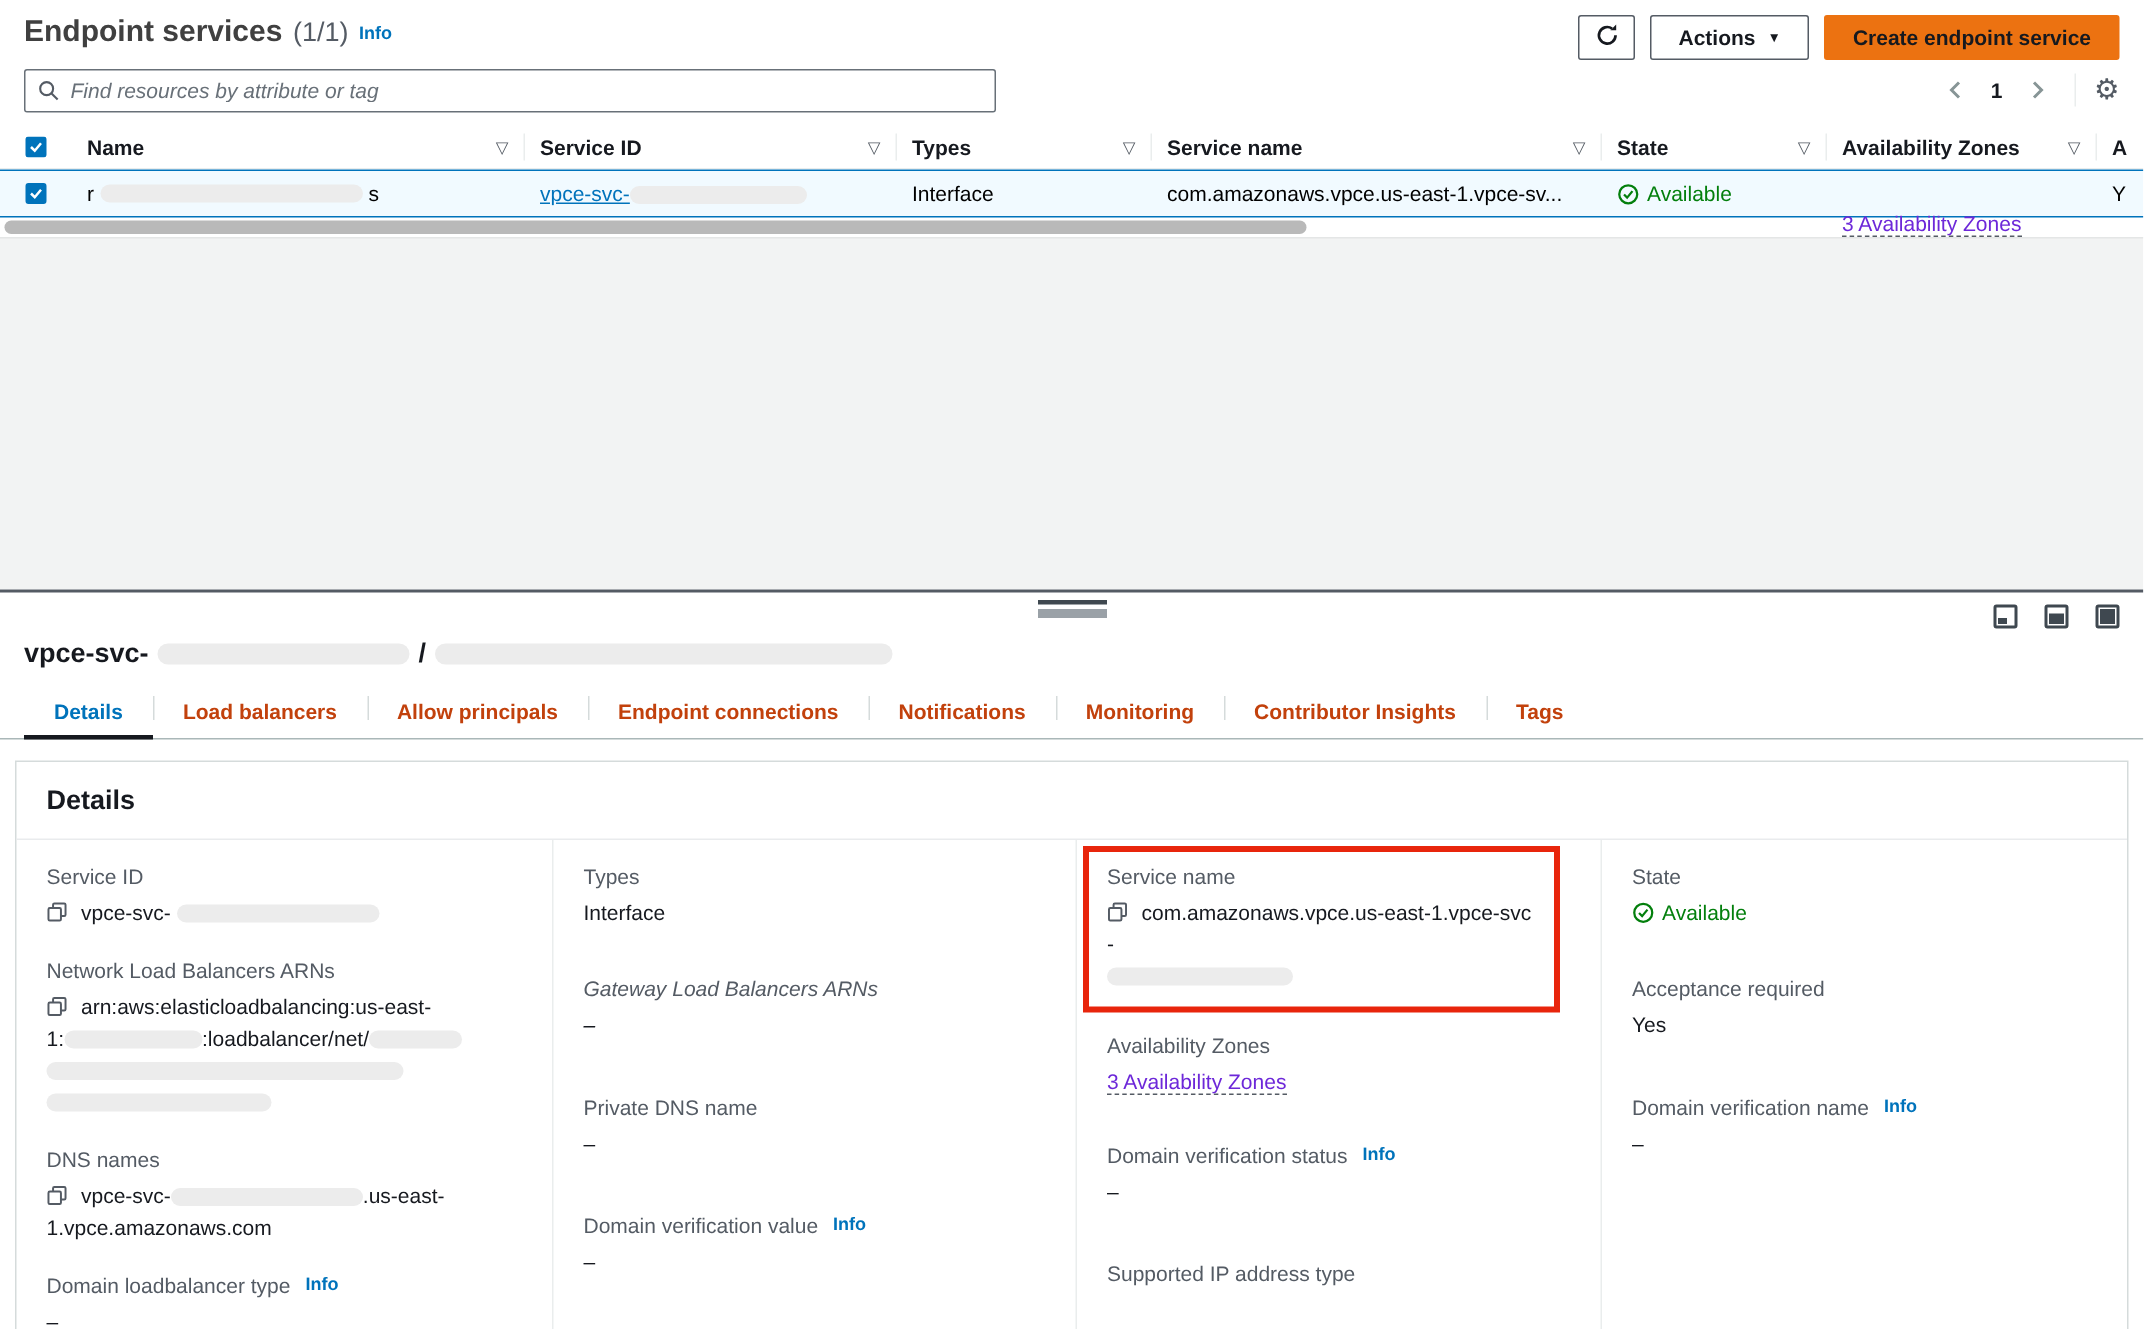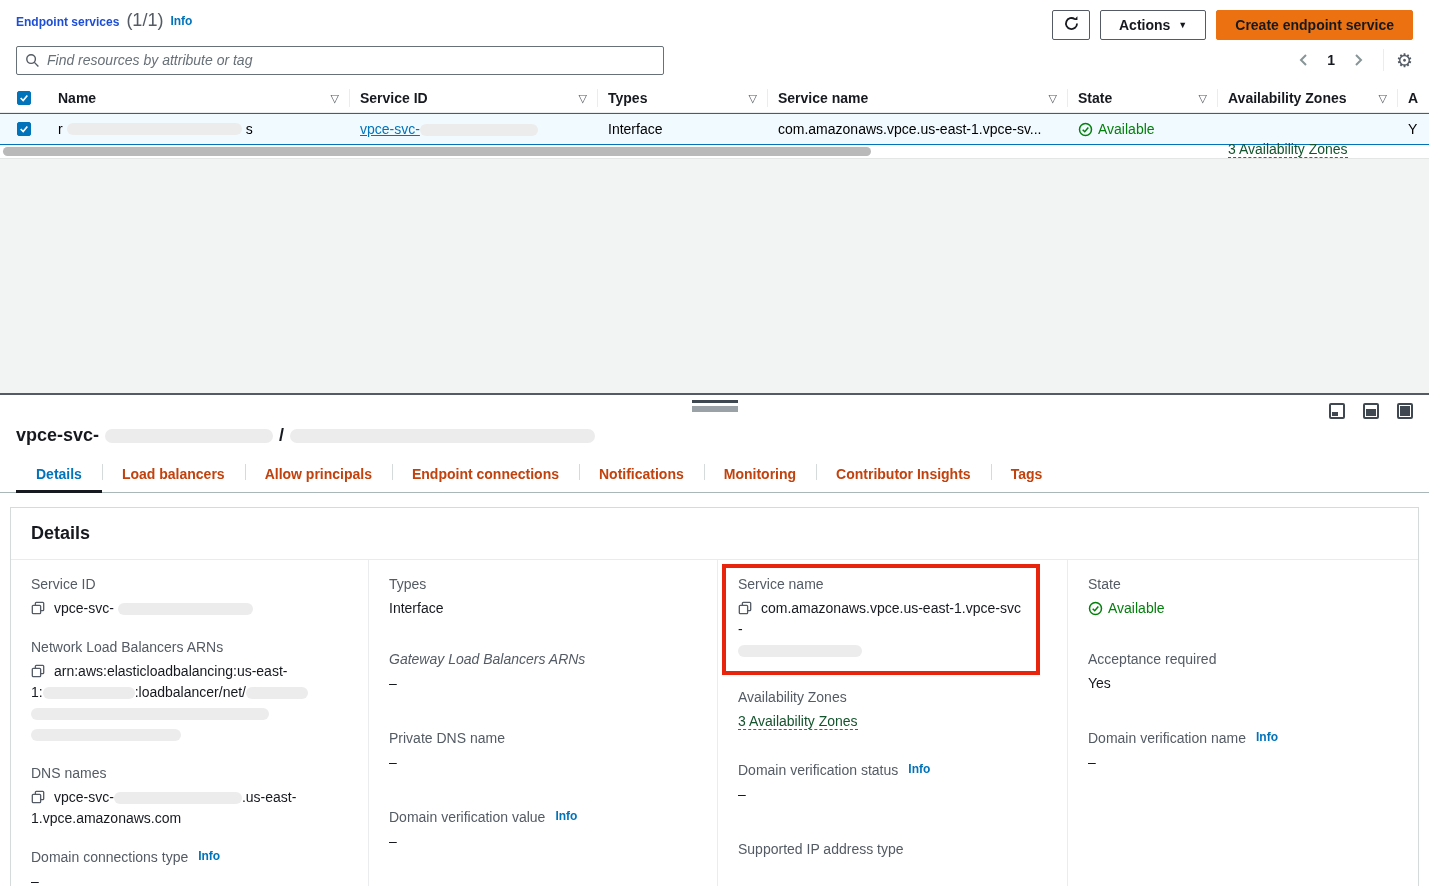--- a/index.html
+++ b/index.html
@@ -2,21 +2,21 @@
 <html><head>
 <meta charset="utf-8">
 <style>
   * { margin:0; padding:0; box-sizing:border-box; }
   body { font-family:"Liberation Sans","DejaVu Sans",sans-serif; background:#fff; }
   .page { position:relative; width:1429px; height:886px; overflow:hidden; background:#fff; }
 
   
   .list-head { display:flex; justify-content:space-between; align-items:flex-start; padding:10px 16px 0 16px; height:40px; }
   .title-group { display:flex; align-items:baseline; gap:7px; }
-  .page-title { font-size:12px; font-weight:bold; color:#1d4ed8; }
+  .page-title { font-size:20px; font-weight:bold; color:#404040; }
   .page-count { font-size:18px; font-weight:normal; color:#545b64; }
   .info-link { font-size:12px; font-weight:bold; color:#0073bb; cursor:pointer; position:relative; top:-1px; }
   .head-actions { display:flex; gap:10px; align-items:flex-start; }
   .btn { height:30px; border:1px solid #545b64; background:#fff; border-radius:2px; font-family:inherit;
          font-size:14px; font-weight:bold; color:#16191f; padding:0 18px; display:flex; align-items:center; gap:8px; cursor:pointer; }
   .btn-icon { width:38px; justify-content:center; padding:0; }
   .btn-primary { background:#ec7211; border-color:#ec7211; color:#16191f; }
   .caret { font-size:9px; color:#16191f; }
 
   .toolbar { display:flex; justify-content:space-between; align-items:center; padding:4px 16px 8px 16px; height:44px; }
@@ -46,21 +46,21 @@
   .c-sname{ width:300px; }
   .c-state{ width:150px; }
   .c-az   { width:180px; }
   .c-last { flex:1 1 auto !important; overflow:hidden; }
   .filter-tri { font-size:11px; color:#545b64; cursor:pointer; margin-left:8px; }
   .checkbox { width:14px; height:14px; background:#0073bb; border:1px solid #0073bb; border-radius:2px;
               display:flex; align-items:center; justify-content:center; cursor:pointer; }
   .link { color:#0073bb; text-decoration:underline; cursor:pointer; }
   .redact { display:inline-block; background:#ececec; border-radius:7px; height:12px; vertical-align:middle; }
   .state-ok { display:flex; align-items:center; gap:5px; color:#037f0c; }
-  .dashed-u { border-bottom:1px dashed #545b64; cursor:pointer; color:#14532d;margin-top:40px; }
+  .dashed-u { border-bottom:1px dashed #545b64; cursor:pointer; color:#6d28d9;margin-top:40px; }
 
   .hscroll { height:13px; padding:2px 3px 0 3px; }
   .hscroll-thumb { width:868px; height:9px; background:#b9b9b9; border-radius:5px; cursor:pointer; }
   .filler { height:235px; background:#f2f3f3; border-top:1px solid #e4e6e6; }
 
   
   .split { border-top:2px solid #545b64; background:#fff; position:relative; height:494px; }
   .split-handle { position:absolute; left:50%; transform:translateX(-50%); top:5px; width:46px; cursor:row-resize; }
   .split-handle .bar1 { height:3px; background:#3f4850; margin-bottom:3px; }
   .split-handle .bar2 { height:6px; background:#9aa1a7; width:46px; }
@@ -314,21 +314,21 @@
                 <svg width="14" height="14" viewBox="0 0 16 16">
                     <rect x="5" y="1.5" width="9.5" height="9.5" rx="1" class="st"></rect>
                     <rect x="1.5" y="5" width="9.5" height="9.5" rx="1" fill="#fff" stroke="#545b64" stroke-width="1.5"></rect>
                   </svg>
               </span><span>vpce-svc-</span><span class="redact" style="width:128px;"></span><span>.us-east-</span><br>
               <span>1.vpce.amazonaws.com</span>
             </div>
           </div>
           <div class="field">
             <div class="f-label">
-              <span>Domain connections type</span>
+              <span>Domain loadbalancer type</span>
               <span class="info-link">Info</span>
             </div>
             <div class="f-value dash">–</div>
           </div>
         </div>
 
         <div class="col col2">
           <div class="field">
             <div class="f-label">Types</div>
             <div class="f-value">Interface</div>

